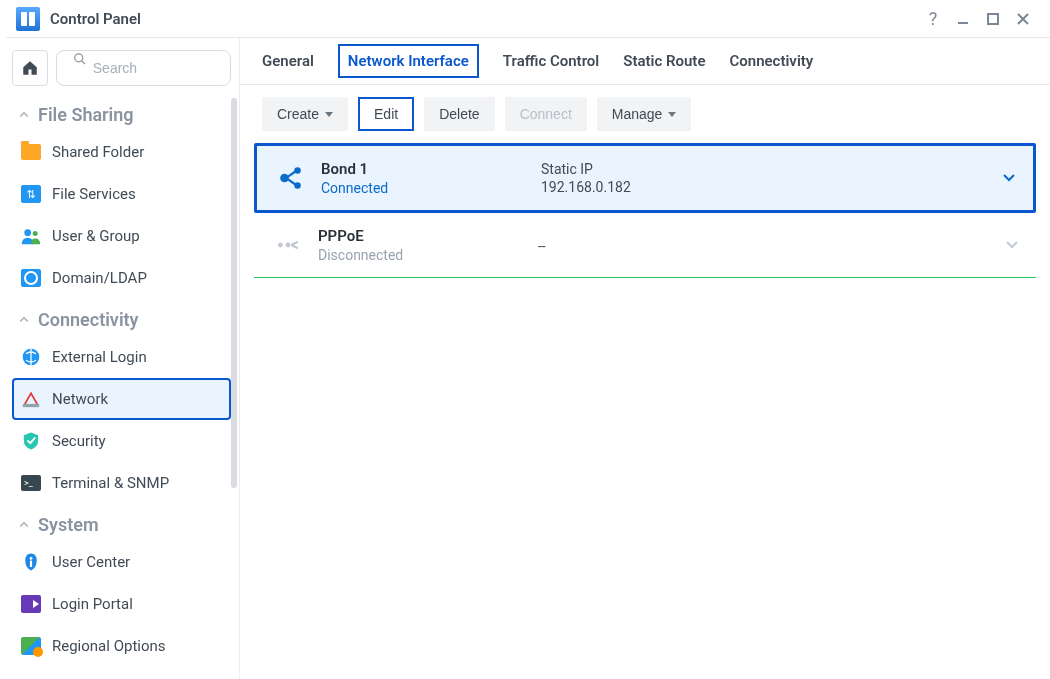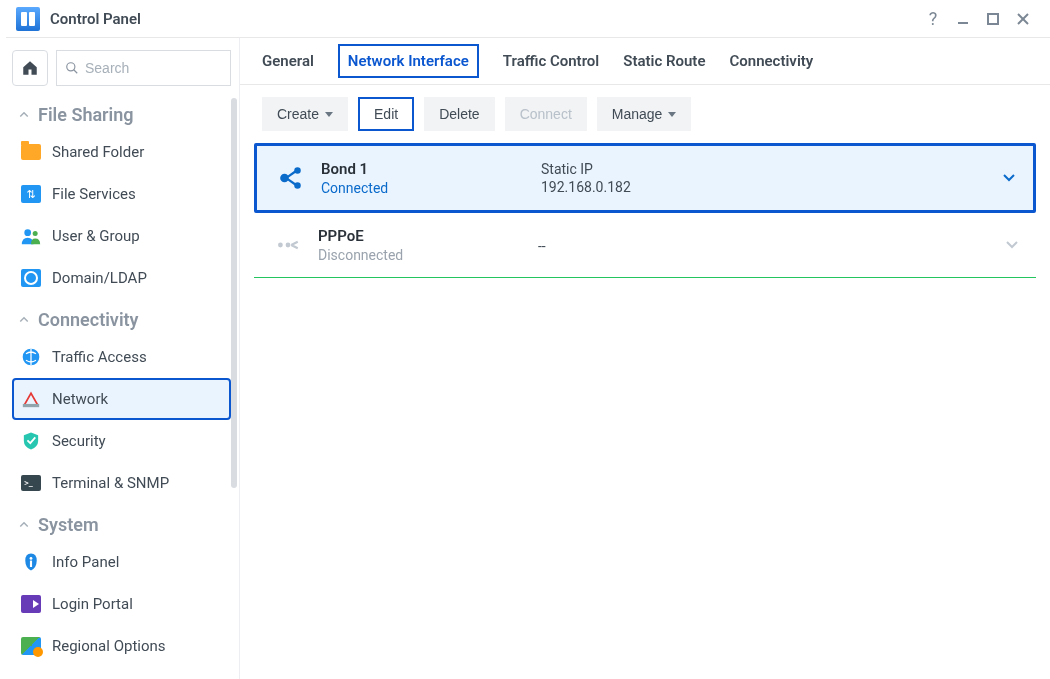--- a/index.html
+++ b/index.html
@@ -60,22 +60,22 @@
   }
   .top-row {
     display:flex;align-items:center;margin-bottom:8px;
   }
   .home-btn {
     width:36px;height:36px;border:1px solid #d9dde2;border-radius:4px;
     display:flex;align-items:center;justify-content:center;margin-right:8px;
   }
   .home-btn svg{width:18px;height:18px;fill:#414b55;}
   .search-box {
-    flex:1;height:36px;border:1px solid #d9dde2;border-radius:0;
-    display:flex;align-items:center;padding:0 8px;
+    flex:1;height:36px;border:1px solid #d9dde2;border-radius:8px;
+    display:flex;padding:0 16px;
   }
   .search-box svg{width:16px;height:16px;stroke:#8a94a0;stroke-width:2;fill:none;margin-right:6px;}
   .search-box input{border:none;outline:none;font-size:14px;color:#333;width:100%;background:transparent;}
   .search-box input::placeholder{color:#a7b0b9;}
   .section-header {
     display:flex;align-items:center;padding:10px 6px 6px 6px;
     color:#8a94a0;font-weight:600;font-size:18px;cursor:pointer;
   }
   .section-header svg{width:12px;height:12px;stroke:#a7b0b9;stroke-width:2;fill:none;margin-right:8px;}
   .sidebar-item {
@@ -232,21 +232,21 @@
         </svg>
       <span>Connectivity</span>
     </div>
     <div class="sidebar-item">
       <span class="icon icon-external">
         <svg viewBox="0 0 24 24">
             <circle cx="12" cy="12" r="10" fill="#2196f3"></circle>
             <path d="M6 8 Q12 4 18 8 M6 16 Q12 20 18 16 M12 2 V22" stroke="#fff" stroke-width="1.5" fill="none"></path>
           </svg>
       </span>
-      <span>Traffic Access</span>
+      <span>External Login</span>
     </div>
     <div class="sidebar-item active">
       <span class="icon">
         <svg viewBox="0 0 24 22" width="20" height="18">
             <path d="M4 18 L12 4 L20 18 Z" fill="none" stroke="#e53935" stroke-width="2"></path>
             <rect x="2" y="17" width="20" height="4" fill="#90a4ae"></rect>
           </svg>
       </span>
       <span>Network</span>
     </div>
@@ -273,21 +273,21 @@
       <span>System</span>
     </div>
     <div class="sidebar-item">
       <span class="icon icon-info">
         <svg viewBox="0 0 24 28">
             <path d="M12 2 Q20 2 20 12 Q20 22 12 26 Q4 22 4 12 Q4 2 12 2 Z" fill="#1e88e5"></path>
             <circle cx="12" cy="9" r="2" fill="#fff"></circle>
             <rect x="10.5" y="12" width="3" height="9" fill="#fff"></rect>
           </svg>
       </span>
-      <span>Info Panel</span>
+      <span>User Center</span>
     </div>
     <div class="sidebar-item">
       <span class="icon">
           <span class="icon-login"></span>
         </span>
       <span>Login Portal</span>
     </div>
     <div class="sidebar-item">
       <span class="icon">
           <span class="icon-regional"></span>

